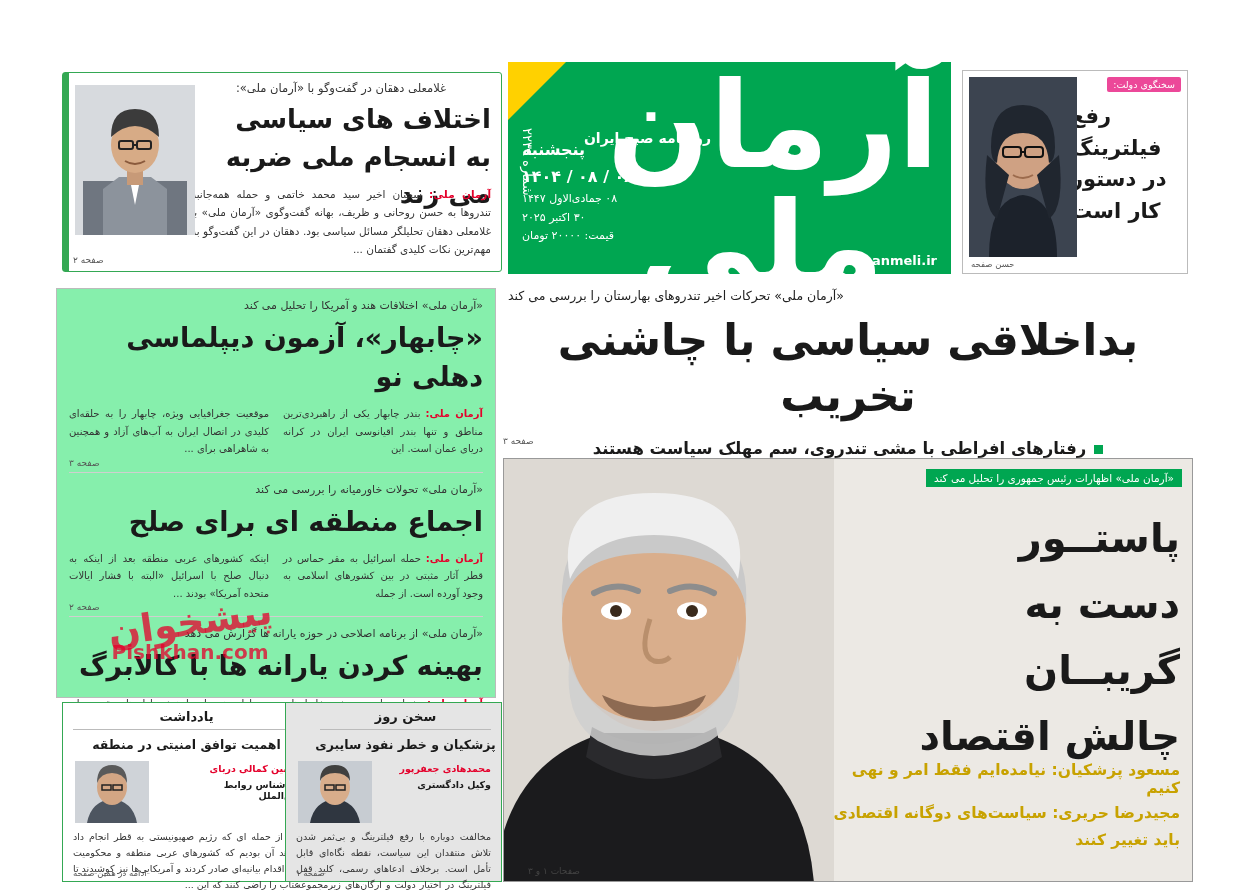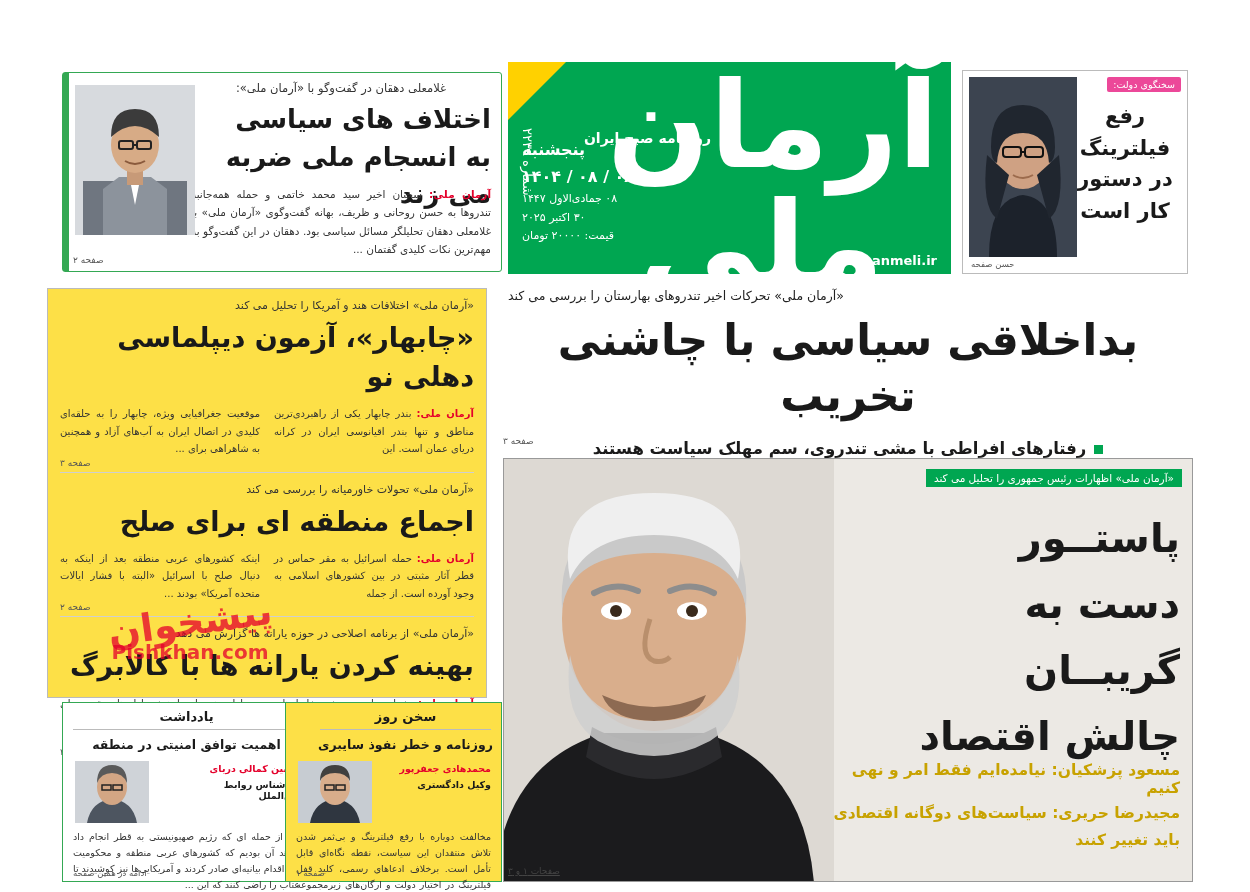--- a/index.html
+++ b/index.html
@@ -35,53 +35,53 @@
   #mast .logo{position:absolute;right:12px;top:4px;width:300px;height:190px;color:#fff;font-size:120px;font-weight:bold;text-align:left;line-height:1;letter-spacing:-2px;}
   #mast .subt{position:absolute;right:240px;top:68px;color:#fff;font-size:14px;font-weight:bold;}
   #mast .issue{position:absolute;left:12px;top:66px;color:#fff;font-size:13px;text-align:center;writing-mode:vertical-rl;}
   #mast .dates{position:absolute;left:14px;bottom:28px;color:#fff;font-size:11px;line-height:1.7;text-align:left;}
   #mast .dates .big{font-size:16px;font-weight:bold;}
   #mast .site{position:absolute;right:14px;bottom:6px;color:#fff;font-size:13px;font-weight:bold;}
 
   
   #tr{left:962px;top:70px;width:226px;height:204px;border:1px solid #bbb;background:#fff;}
   #tr .tag{position:absolute;right:6px;top:6px;background:#ec4899;color:#fff;font-size:9.5px;padding:2px 6px;border-radius:2px;}
-  #tr .head{position:absolute;right:8px;top:30px;width:108px;font-size:21px;line-height:1.5;font-weight:bold;text-align:center;}
+  #tr .head{position:absolute;right:8px;top:30px;width:108px;font-size:21px;line-height:1.5;font-weight:bold;text-align:left;}
   #tr .photo{position:absolute;left:6px;top:6px;width:108px;height:180px;background:linear-gradient(160deg,#2b3440,#55606e);}
   #tr .pagetag{position:absolute;left:8px;bottom:4px;font-size:8.5px;color:#555;}
 
   
   #lead{left:508px;top:288px;width:680px;height:160px;}
   #lead .kicker{text-align:left;font-size:12.5px;color:#222;}
   #lead .head{margin-top:10px;text-align:center;font-size:43px;font-weight:bold;line-height:1.3;}
   #lead .sub{margin-top:14px;text-align:center;font-size:16.5px;font-weight:bold;}
   #lead .sub .bullet{display:inline-block;width:9px;height:9px;background:#00a651;margin-left:8px;vertical-align:middle;}
   #lead .pagetag{position:absolute;left:-5px;bottom:2px;font-size:9px;color:#555;}
 
   
   #big{left:503px;top:458px;width:690px;height:424px;border:1px solid #999;background:#ece9e4;overflow:hidden;}
   #big .tag{position:absolute;right:10px;top:10px;background:#00a651;color:#fff;font-size:10.5px;padding:3px 8px;}
   #big .head{position:absolute;right:12px;top:46px;width:320px;text-align:right;font-size:40px;font-weight:bold;line-height:1.65;}
   #big .q1{position:absolute;right:12px;bottom:84px;width:360px;text-align:right;font-size:15.5px;font-weight:bold;color:#c8a200;}
   #big .q2{position:absolute;right:12px;bottom:28px;width:360px;text-align:right;font-size:15.5px;font-weight:bold;color:#c8a200;line-height:1.7;}
-  #big .pagetag{position:absolute;left:4px;bottom:5px;font-size:9px;color:#444;text-decoration:underline;}
+  #big .pagetag{position:absolute;left:24px;bottom:5px;font-size:9px;color:#444;}
   #big .portrait{position:absolute;left:0;top:0;width:330px;height:100%;}
 
   
-  #ml{left:47px;top:288px;width:440px;height:410px;border:1px solid #bbb;background:#fde047;}
+  #ml{left:56px;top:288px;width:440px;height:410px;border:1px solid #bbb;background:#86efac;}
   .mitem{position:relative;padding:10px 12px 8px 12px;}
   .mitem .kicker{font-size:11px;color:#333;text-align:right;}
   .mitem .head{margin-top:6px;font-size:27px;font-weight:bold;text-align:right;line-height:1.45;}
   .mitem .cols{display:flex;gap:14px;margin-top:9px;direction:rtl;}
   .mitem .cols div{flex:1;font-size:10px;line-height:1.75;text-align:justify;color:#333;}
   .mitem .pagetag{position:absolute;left:12px;bottom:-2px;font-size:9px;color:#555;}
 
   
   #b1{left:62px;top:702px;width:249px;height:180px;border:1px solid #34a853;background:#fff;}
-  #b2{left:285px;top:702px;width:217px;height:180px;border:1px solid #34a853;background:#fde047;padding-left:24px;}
+  #b2{left:285px;top:702px;width:217px;height:180px;border:1px solid #34a853;background:#e5e5e5;padding-left:24px;}
   .bbox .title{text-align:center;font-size:13px;font-weight:bold;padding-top:6px;}
   .bbox .rule{margin:5px 10px 0;border-top:1px solid #bbb;}
   .bbox .sub{text-align:center;font-size:12.5px;font-weight:bold;margin-top:7px;}
   .bbox .ph{position:absolute;left:12px;top:58px;width:74px;height:62px;background:linear-gradient(160deg,#c3c8cd,#8d959d);}
   .bbox .name{position:absolute;right:10px;top:60px;width:110px;text-align:right;font-size:9.5px;color:#e4002b;font-weight:bold;}
   .bbox .role{position:absolute;right:10px;top:76px;width:110px;text-align:right;font-size:9.5px;font-weight:bold;}
   .bbox .body{position:absolute;right:10px;left:10px;top:126px;font-size:9.5px;line-height:1.7;text-align:justify;color:#333;}
   .bbox .more{position:absolute;left:10px;bottom:3px;font-size:8.5px;color:#555;}
 
   
@@ -271,21 +271,21 @@
     </div>
     <div class="name">حسین کمالی دریای</div>
     <div class="role">کارشناس روابط بین‌الملل</div>
     <div class="body">بعد از حمله ای که رژیم صهیونیستی به قطر انجام داد شاهد آن بودیم که کشورهای عربی منطقه و محکومیت این اقدام بیانیه‌ای صادر کردند و آمریکایی‌ها نیز کوشیدند تا عتاب را راضی کنند که این ...</div>
     <div class="more">ادامه در همین صفحه</div>
   </div>
 
   <div class="box rtl bbox" id="b2">
     <div class="title">سخن روز</div>
     <div class="rule"></div>
-    <div class="sub">روزنامه و خطر نفوذ سایبری</div>
+    <div class="sub">پزشکیان و خطر نفوذ سایبری</div>
     <div class="ph">
       <svg width="74" height="62" viewBox="0 0 74 62">
         <rect width="74" height="62" fill="#c7ccd2"></rect>
         <path d="M12 62 q4 -22 25 -24 q21 2 25 24z" fill="#2f3640"></path>
         <ellipse cx="37" cy="26" rx="15" ry="18" fill="#d8ad8b"></ellipse>
         <path d="M22 20 q0 -16 15 -16 q15 0 15 16 q-4 -8 -15 -8 q-11 0 -15 8z" fill="#40403f"></path>
         <rect x="27" y="24" width="9" height="5" fill="none" stroke="#222" stroke-width="1.5"></rect>
         <rect x="38" y="24" width="9" height="5" fill="none" stroke="#222" stroke-width="1.5"></rect>
       </svg>
     </div>

